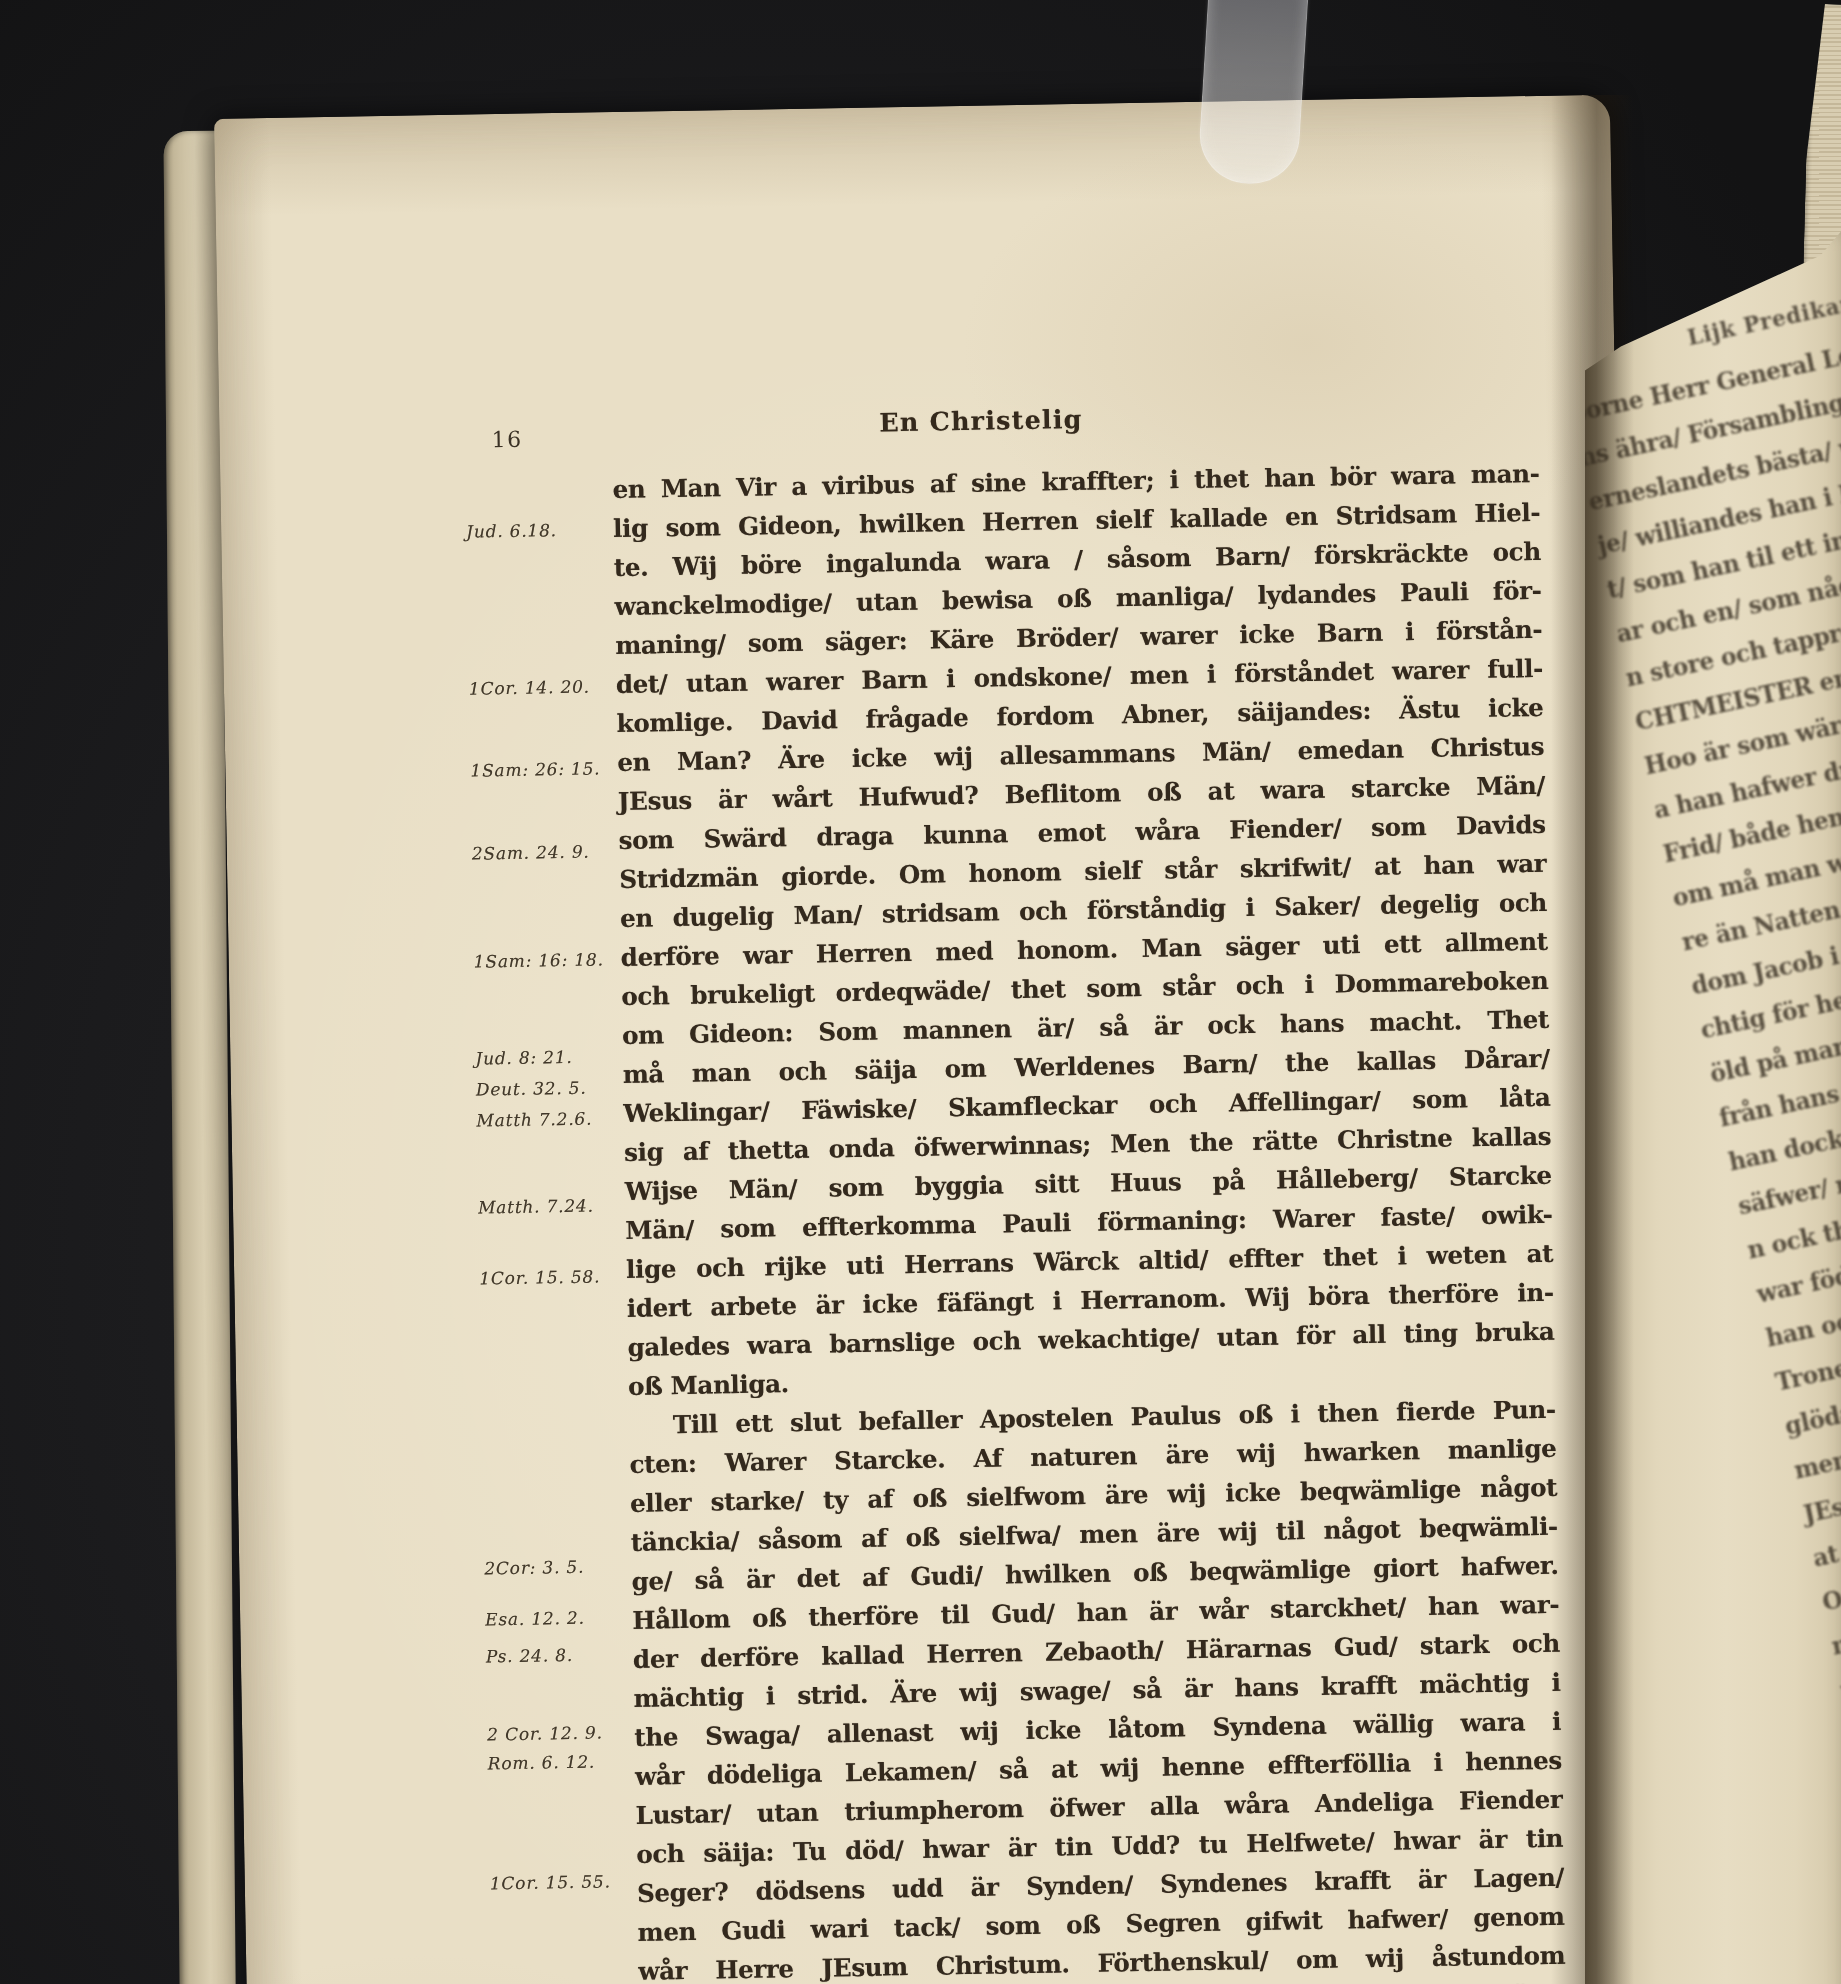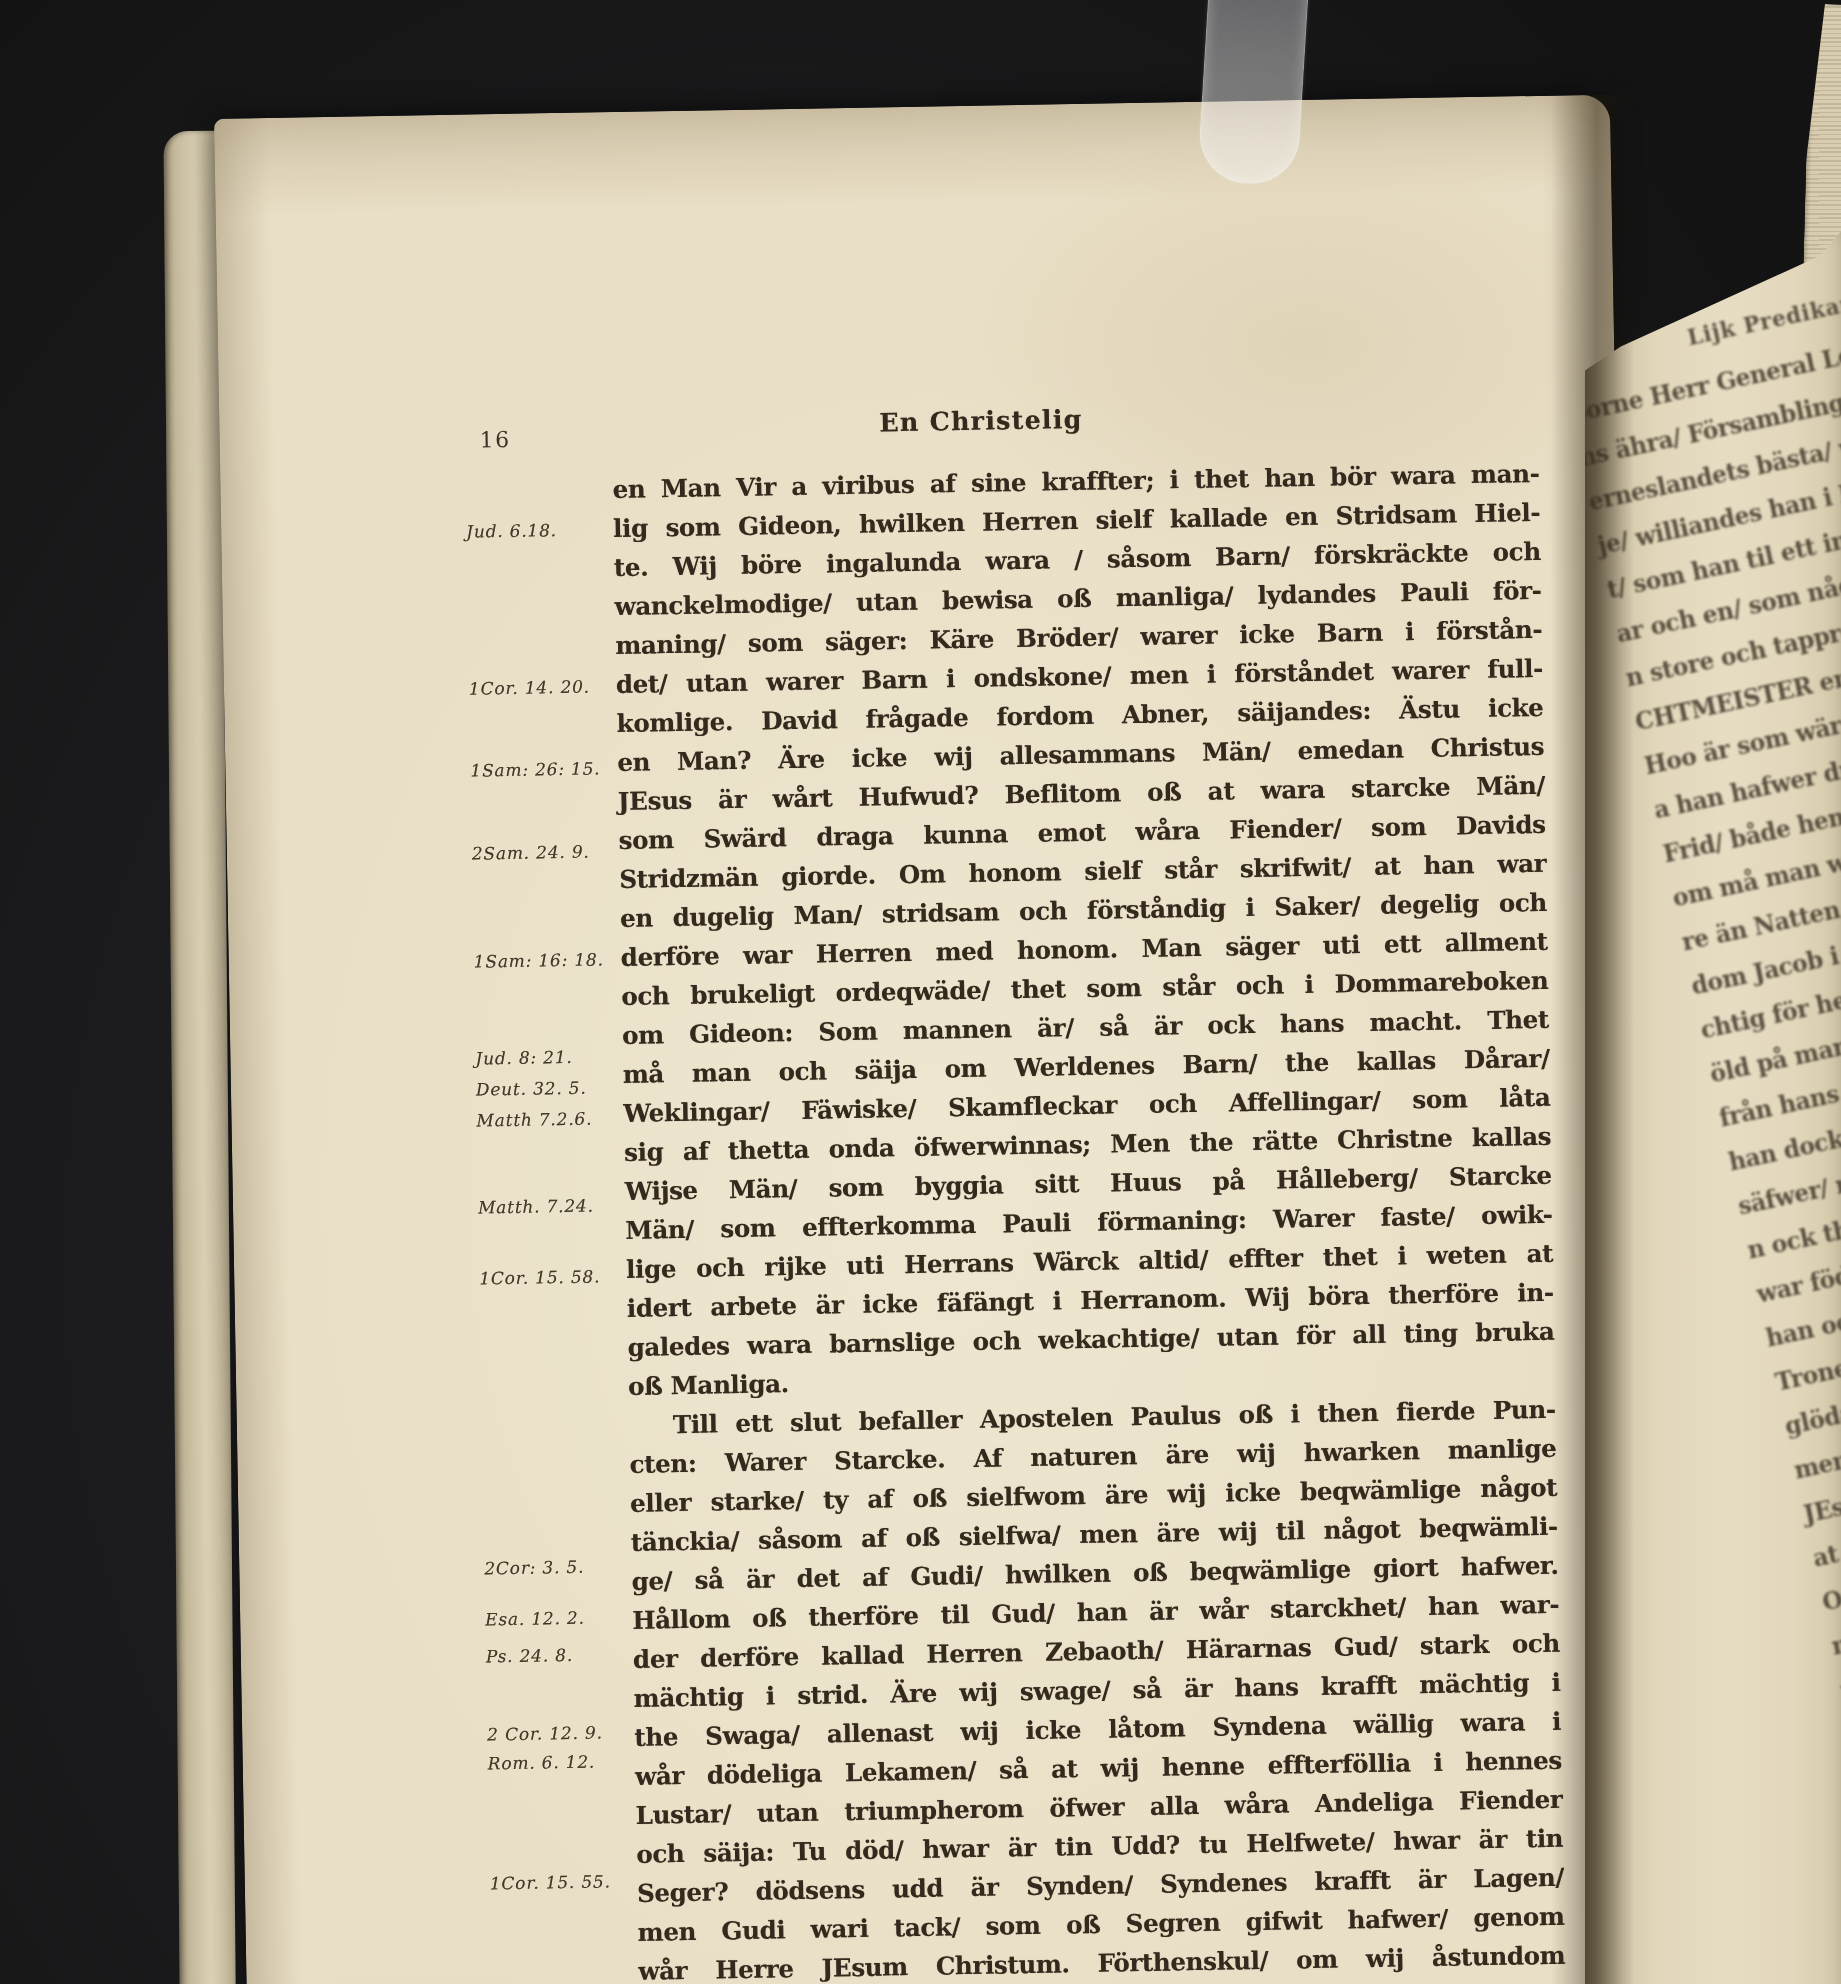--- a/index.html
+++ b/index.html
@@ -19,21 +19,21 @@
     transform:rotate(-1deg);transform-origin:left top;
     background-color:var(--paper);
     background-image:
       radial-gradient(ellipse 556px 357px at 78% 10%, rgba(208,192,160,.38), transparent 62%),
       radial-gradient(ellipse 675px 516px at 12% 88%, rgba(201,186,155,.34), transparent 60%),
       radial-gradient(ellipse 953px 1270px at 50% 45%, rgba(255,252,240,.25), transparent 70%),
       linear-gradient(90deg, rgba(165,150,120,.40) 0%, transparent 4%, transparent 95%, rgba(150,132,100,.45) 100%),
       linear-gradient(0deg, rgba(160,145,115,.38) 0%, transparent 3%, transparent 96%, rgba(175,158,126,.40) 100%);
     border-radius:9.5px 28px 14.3px 17.5px;
     box-shadow:0 0 28px rgba(0,0,0,.65), inset 0 0 48px rgba(120,100,70,.18);}
-  .pageno{position:absolute;left:260px;top:313px;font-size:22px;color:#3b3226;
+  .pageno{position:absolute;left:272px;top:313px;font-size:22px;color:#3b3226;
     letter-spacing:1.6px;}
   .running-header{position:absolute;left:660px;top:300px;font-size:25.4px;font-weight:bold;
     color:#34291c;letter-spacing:1.2px;text-shadow:0 0 0.8px rgba(60,45,25,.5);}
   .margin-col{position:absolute;left:0;top:0;width:100%;height:100%;}
   .mref{position:absolute;left:245px;font-size:17px;font-style:italic;color:#41382a;
     white-space:nowrap;letter-spacing:0.8px;text-shadow:0 0 0.4px rgba(70,55,35,.5);}
   .text-block{position:absolute;left:392px;top:358px;width:927px;}
   .tline{height:39px;line-height:39px;font-size:24.6px;font-weight:bold;color:var(--ink);
     text-align:justify;text-align-last:justify;white-space:nowrap;
     letter-spacing:-0.4px;text-shadow:0 0 0.8px rgba(55,42,26,.45);}

